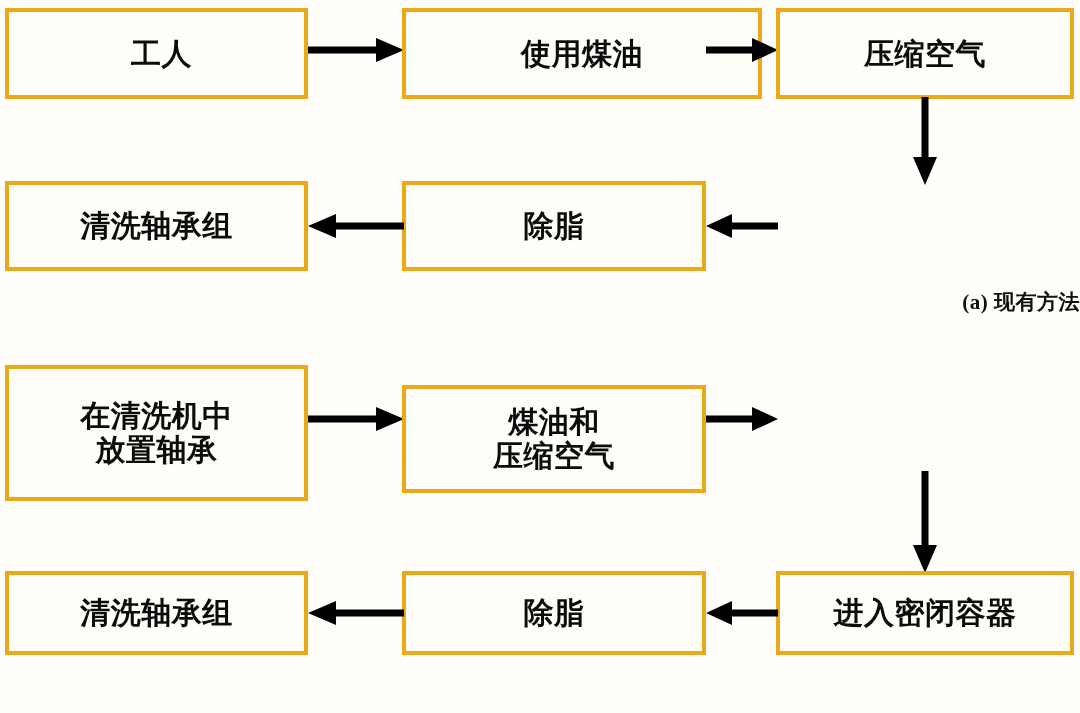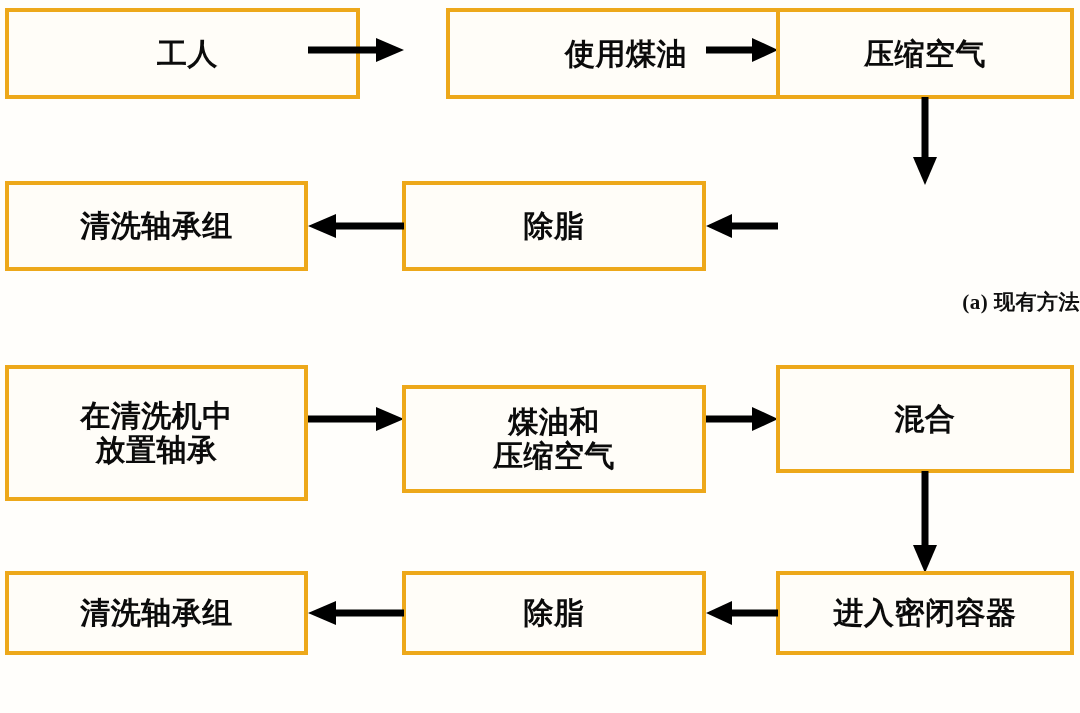--- a/index.html
+++ b/index.html
@@ -59,22 +59,22 @@
     width: 100%;
     left: 0;
     text-align: right;
     color: #101010;
     font-weight: bold;
     font-size: 21px;
     letter-spacing: 0.5px;
   }
 
   
-  #node-a1 { left: 5px;   top: 8px;   width: 355px; height: 91px; padding-left: 10px; }
-  #node-a2 { left: 402px; top: 8px;   width: 360px; height: 91px; margin-left: 44px; }
+  #node-a1 { left: 5px;   top: 8px;   width: 303px; height: 91px; padding-left: 10px; }
+  #node-a2 { left: 402px; top: 8px;   width: 360px; height: 91px; }
   #node-a3 { left: 776px; top: 8px;   width: 298px; height: 91px; }
   #node-a4 { left: 776px; top: 181px; width: 298px; height: 90px; font-size: 27px; }
   #node-a5 { left: 402px; top: 181px; width: 304px; height: 90px; }
   #node-a6 { left: 5px;   top: 181px; width: 303px; height: 90px; }
 
   #arrow-a1 { left: 306px; top: 36px;  width: 100px; height: 28px; }
   #arrow-a2 { left: 704px; top: 36px;  width: 76px;  height: 28px; }
   #arrow-a3 { left: 911px; top: 97px;  width: 28px;  height: 88px; }
   #arrow-a4 { left: 704px; top: 212px; width: 76px;  height: 28px; }
   #arrow-a5 { left: 306px; top: 212px; width: 100px; height: 28px; }
@@ -177,23 +177,20 @@
 压缩空气</span>
   </div>
 
   <div class="arrow" id="arrow-b2">
     <svg width="76" height="28" viewBox="0 0 76 28" aria-hidden="true">
       <line x1="2" y1="14" x2="50" y2="14" stroke="#000000" stroke-width="7"></line>
       <polygon points="48,2 74,14 48,26" fill="#000000"></polygon>
     </svg>
   </div>
 
-  <div class="node" id="node-b3">
-    <span class="label">混合</span>
-  </div>
 
   <div class="arrow" id="arrow-b3">
     <svg width="28" height="102" viewBox="0 0 28 102" aria-hidden="true">
       <line x1="14" y1="0" x2="14" y2="76" stroke="#000000" stroke-width="7"></line>
       <polygon points="2,74 26,74 14,102" fill="#000000"></polygon>
     </svg>
   </div>
 
   <div class="node" id="node-b4">
     <span class="label">进入密闭容器</span>

